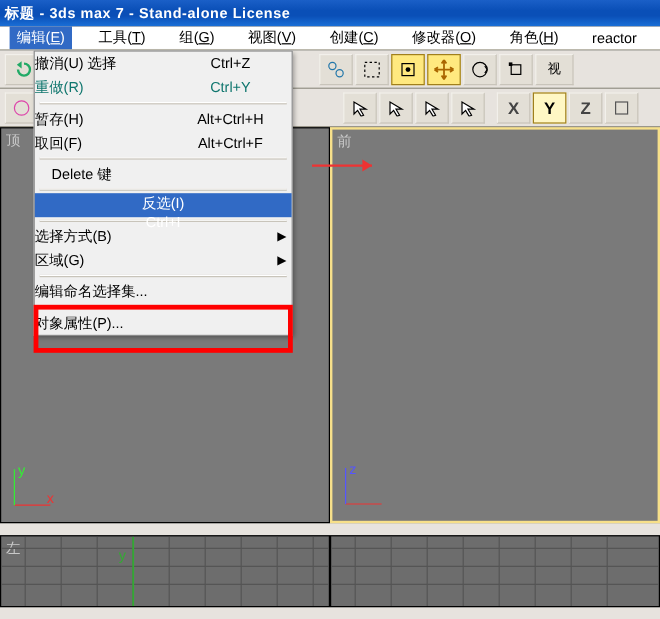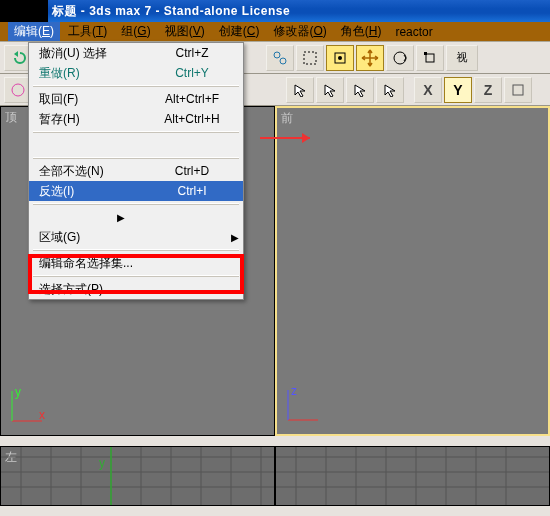--- a/index.html
+++ b/index.html
@@ -1,40 +1,40 @@
 <!DOCTYPE html>
 <html><head>
 <meta charset="utf-8">
 <style>
 * { margin: 0; padding: 0; box-sizing: border-box; font-family: "SimSun", "Microsoft YaHei", sans-serif; font-size: 12px; }
 body { width: 550px; height: 516px; overflow: hidden; background: #000; position: relative; }
 
-.titlebar { height: 22px; background: linear-gradient(to bottom, #1a5fc7, #0a4fb7 40%, #0a4fb7 60%, #1a6fd7); color: #fff; display: flex; align-items: center; padding-left: 4px; font-weight: bold; letter-spacing: 0.5px; margin-left: 48px; }
-
-.menubar { height: 20px; background: #a16207; display: flex; align-items: center; padding-left: 8px; gap: 2px; border-bottom: 1px solid #aca899; }
+.titlebar { height: 22px; background: linear-gradient(to bottom, #1a5fc7, #0a4fb7 40%, #0a4fb7 60%, #1a6fd7); color: #fff; display: flex; align-items: center; padding-left: 4px; font-weight: bold; letter-spacing: 0.5px; }
+
+.menubar { height: 20px; background: #ffffff; display: flex; align-items: center; padding-left: 8px; gap: 16px; border-bottom: 1px solid #aca899; }
 .menubar-item { padding: 1px 6px; color: #000; cursor: default; }
 .menubar-item.active { background: #316ac5; color: #fff; }
 .menubar-item .mn { text-decoration: underline; }
 
 .toolstrip { height: 32px; background: #e7e3de; border-bottom: 1px solid #9a968a; display: flex; align-items: center; padding-left: 4px; gap: 2px; position: relative; }
 .toolbtn { width: 28px; height: 26px; background: #e3dfd6; border: 1px solid #c8c4ba; border-top-color: #f2f0eb; border-left-color: #f2f0eb; display: flex; align-items: center; justify-content: center; }
 .toolbtn.h { background: #ffe97f; border-color: #a07f1c; }
 .toolbtn.h2 { background: #fff7c4; border-color: #a07f1c; }
 .tsep { width: 6px; }
 .axis { font-weight: bold; font-size: 14px; }
 
 .toolstrip2 { height: 32px; background: #e7e3de; border-bottom: 1px solid #9a968a; display: flex; align-items: center; padding-left: 4px; gap: 2px; }
 
 .dropdown { position: absolute; left: 28px; top: 42px; width: 216px; background: #f0f0f0; border: 1px solid #8a8a8a; box-shadow: 2px 2px 4px rgba(0,0,0,0.35); z-index: 100; }
-.dd-item { display: flex; align-items: center; height: 20px; padding-left: 10px; color: #000; cursor: default; }
+.dd-item { display: flex; align-items: center; height: 20px; padding-left: 0; color: #000; cursor: default; }
 .dd-item .lbl { flex: 1; }
 .dd-item .sc { width: 78px; text-align: center; }
 .dd-item .ar { width: 12px; font-size: 10px; color: #000; }
 .dd-item.disabled { color: #0f766e; }
-.dd-item.sel { background: #316ac5; color: #fff; }
+.dd-item.sel { background: #316ac5; color: #fff; flex-direction: column; }
 .dd-sep { height: 1px; background: #c8c4ba; margin: 2px 4px; border-top: 1px solid #fff; box-sizing: content-box; }
 
 .redbox { position: absolute; left: 28px; top: 254px; width: 216px; height: 40px; border: 4px solid #ff0000; z-index: 101; pointer-events: none; }
 
 .workspace { position: absolute; left: 0; top: 106px; right: 0; bottom: 0; background: #e7e3de; display: flex; flex-wrap: wrap; }
 .viewport { background: #7a7a7a; border: 1px solid #000; position: relative; overflow: hidden; }
 .vp-tl { width: 50%; height: 330px; }
 .vp-tr { width: 50%; height: 330px; border: 2px solid #f7e08a; }
 .vp-bl { width: 50%; height: 60px; background: #6d6d6d; }
 .vp-br { width: 50%; height: 60px; background: #6d6d6d; }
@@ -231,61 +231,58 @@
       <span class="sc">Ctrl+Z</span>
       <span class="ar"></span>
     </div>
   <div class="dd-item disabled">
       <span class="lbl">重做(R)</span>
       <span class="sc">Ctrl+Y</span>
       <span class="ar"></span>
     </div>
   <div class="dd-sep"></div>
   <div class="dd-item">
+      <span class="lbl">暂存(H)</span>
+      <span class="sc">Alt+Ctrl+H</span>
+      <span class="ar"></span>
+    </div>
+  <div class="dd-item">
       <span class="lbl">取回(F)</span>
       <span class="sc">Alt+Ctrl+F</span>
       <span class="ar"></span>
     </div>
-  <div class="dd-item">
-      <span class="lbl">暂存(H)</span>
-      <span class="sc">Alt+Ctrl+H</span>
-      <span class="ar"></span>
-    </div>
-  <div class="dd-sep"></div>
-  <div class="dd-item">
-      <span class="ar"></span>
-    </div>
-  <div class="dd-sep"></div>
-  <div class="dd-item">
-      <span class="lbl">全部不选(N)</span>
-      <span class="sc">Ctrl+D</span>
-      <span class="ar"></span>
-    </div>
+  <div class="dd-sep"></div>
+  <div class="dd-item">
+      <span class="sc">Delete 键</span>
+      <span class="ar"></span>
+    </div>
+  <div class="dd-sep"></div>
   <div class="dd-item sel">
       <span class="lbl">反选(I)</span>
       <span class="sc">Ctrl+I</span>
       <span class="ar"></span>
     </div>
   <div class="dd-sep"></div>
   <div class="dd-item">
+      <span class="lbl">选择方式(B)</span>
       <span class="sc"></span>
       <span class="ar">▶</span>
     </div>
   <div class="dd-item">
       <span class="lbl">区域(G)</span>
       <span class="sc"></span>
       <span class="ar">▶</span>
     </div>
   <div class="dd-sep"></div>
   <div class="dd-item">
       <span class="lbl">编辑命名选择集...</span>
       <span class="sc"></span>
       <span class="ar"></span>
     </div>
   <div class="dd-sep"></div>
   <div class="dd-item">
-      <span class="lbl">选择方式(P)...</span>
+      <span class="lbl">对象属性(P)...</span>
       <span class="sc"></span>
       <span class="ar"></span>
     </div>
 </div>
 
 <div class="redbox"></div>
 
 </body></html>

